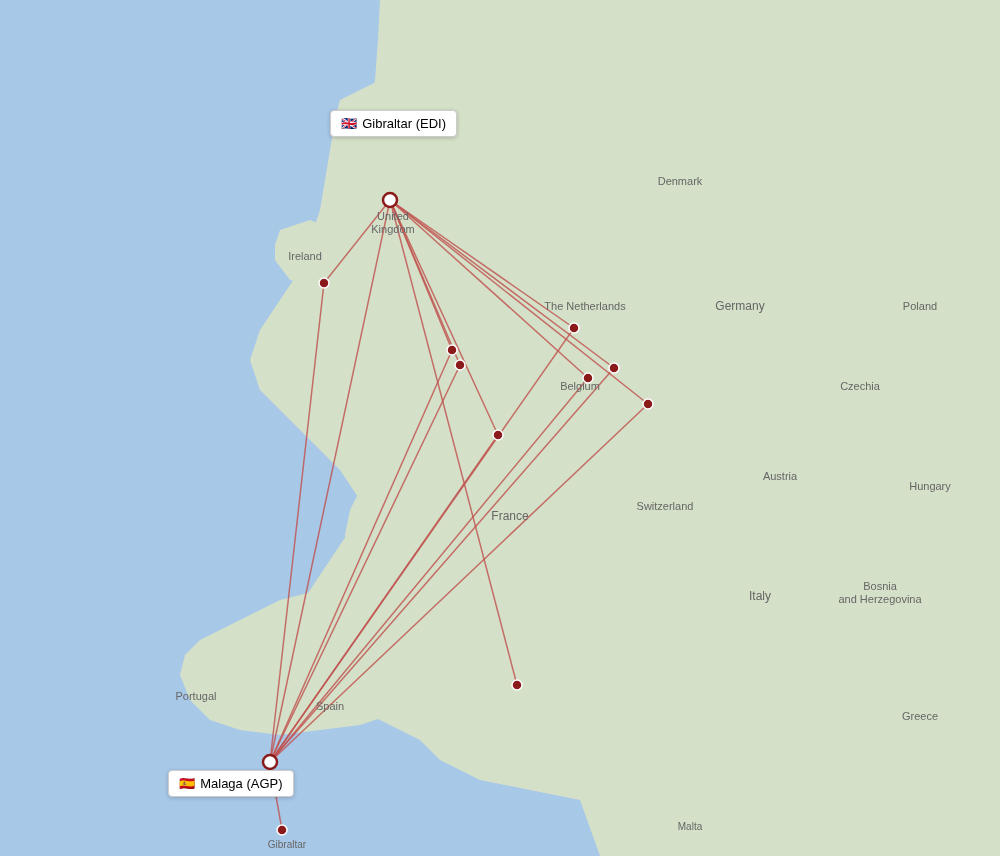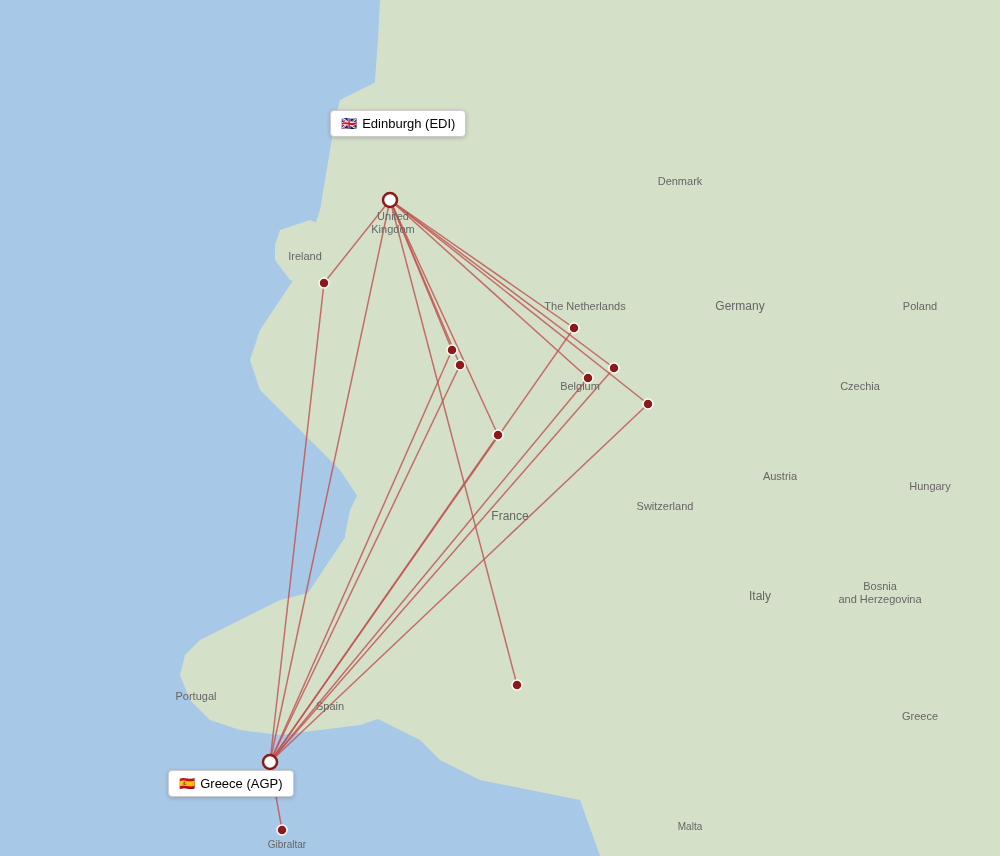--- a/index.html
+++ b/index.html
@@ -120,21 +120,21 @@
     <text x="760" y="600" font-size="12" fill="#666" font-family="Arial" text-anchor="middle">Italy</text>
     <text x="680" y="185" font-size="11" fill="#666" font-family="Arial" text-anchor="middle">Denmark</text>
     <text x="920" y="720" font-size="11" fill="#666" font-family="Arial" text-anchor="middle">Greece</text>
     <text x="690" y="830" font-size="10" fill="#666" font-family="Arial" text-anchor="middle">Malta</text>
     <text x="287" y="848" font-size="10" fill="#666" font-family="Arial" text-anchor="middle">Gibraltar</text>
 
   </svg>
 
   <div class="airport-label" style="left: 330px; top: 110px;">
     <span>🇬🇧</span>
-    <span>Edinburgh (EDI)</span>
+    <span>Gibraltar (EDI)</span>
   </div>
 
   <div class="airport-label" style="left: 168px; top: 770px;">
     <span>🇪🇸</span>
-    <span>Greece (AGP)</span>
+    <span>Malaga (AGP)</span>
   </div>
 
 </div>
 
 </body></html>

